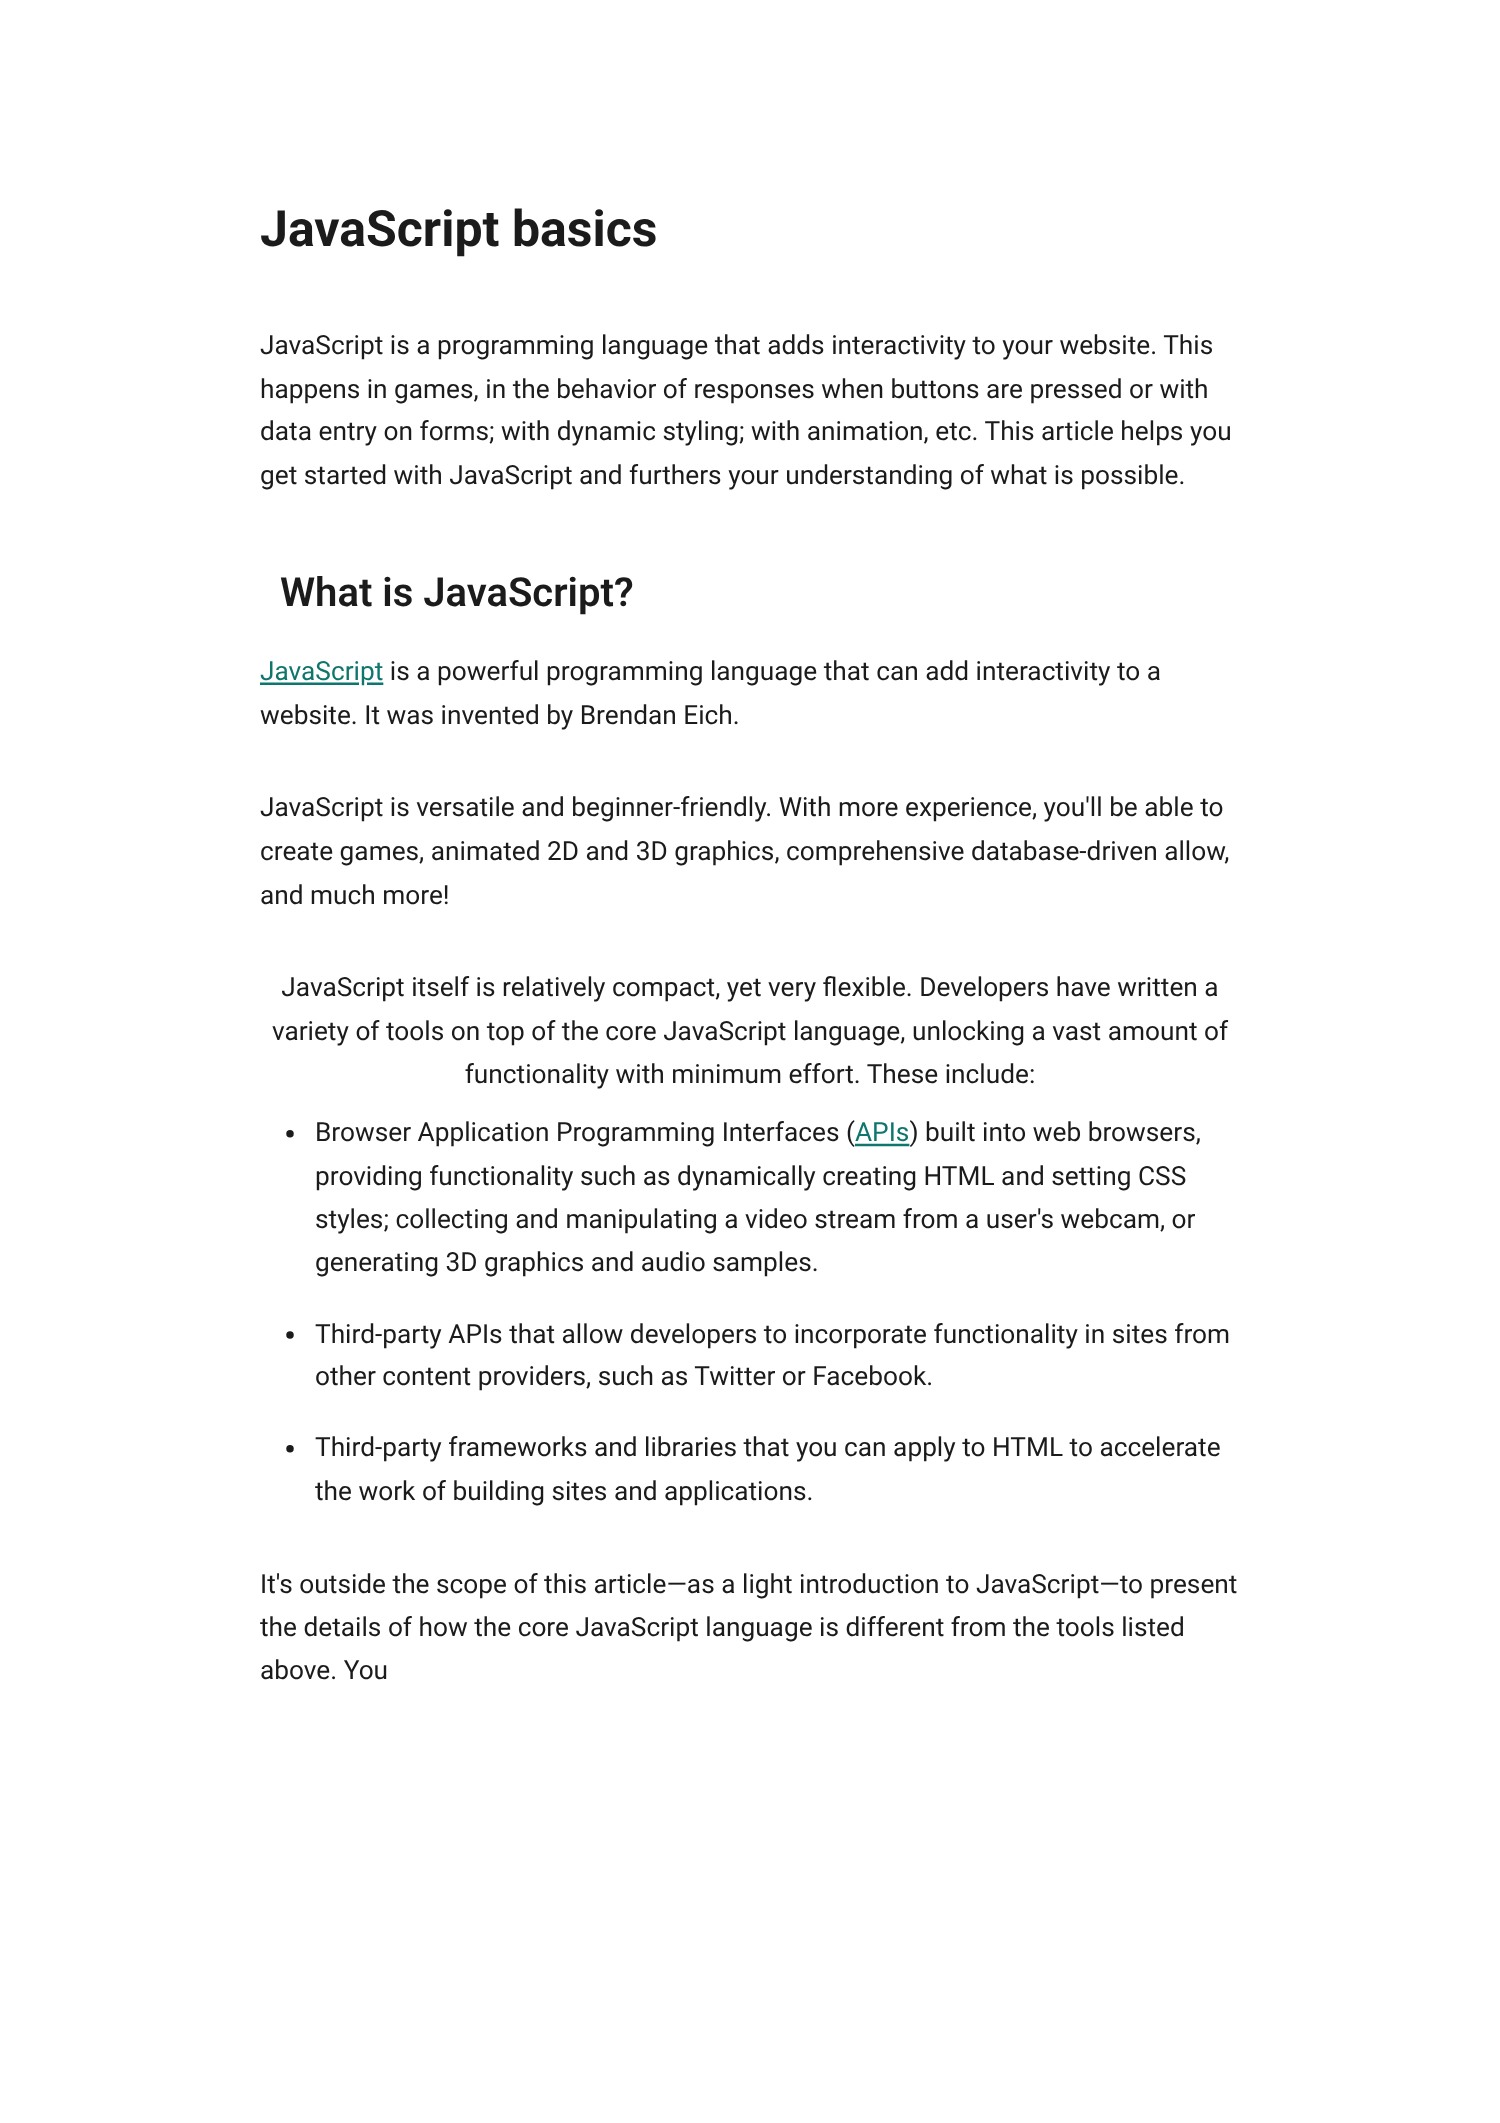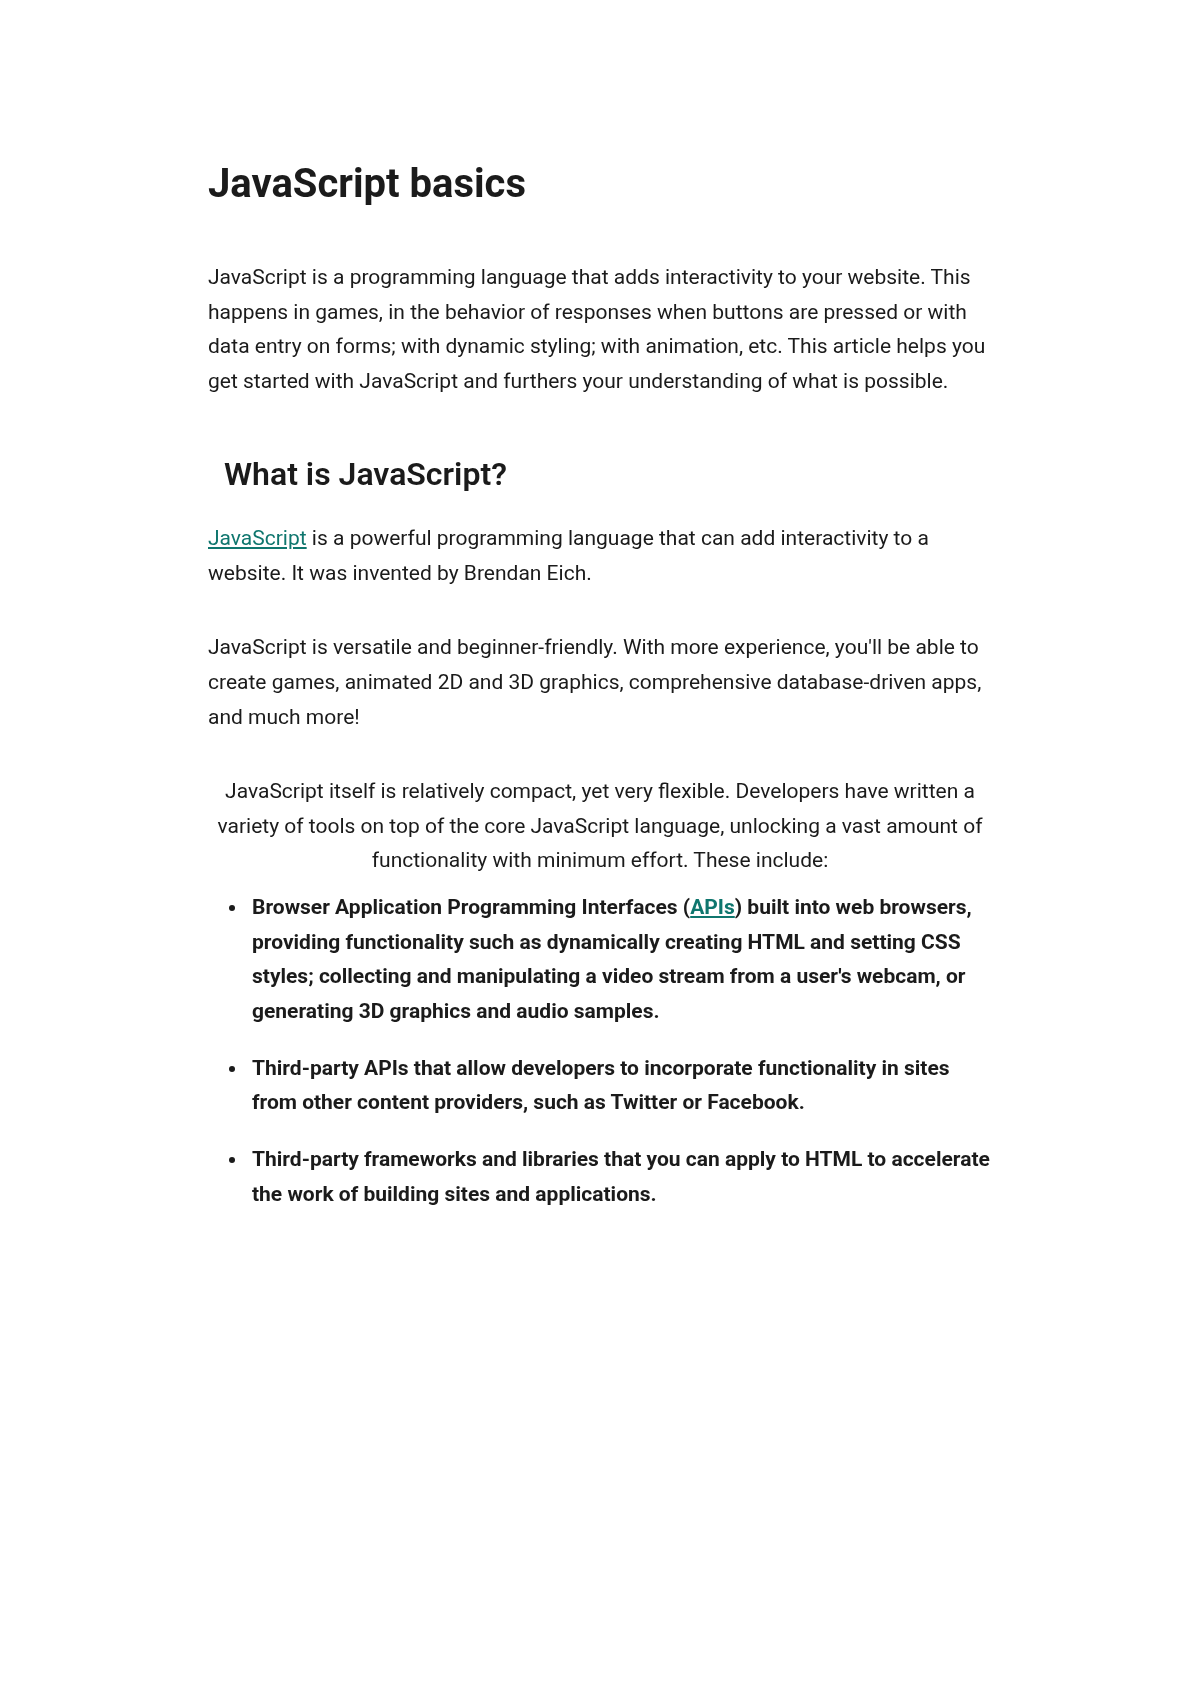--- a/index.html
+++ b/index.html
@@ -32,43 +32,43 @@
     }
     p { margin: 0 0 40px 0; }
     p.tight-after { margin-bottom: 12px; text-align: center; }
     a {
       color: #0f766e;
       text-decoration: underline;
     }
     ul {
       padding-left: 40px;
       margin: 0 0 40px 0;
-      font-weight: bold;
     }
     li {
       padding-left: 4px;
       margin-bottom: 22px;
     }
     li:last-child { margin-bottom: 0; }
   </style>
 </head>
 <body>
 
 <article class="page">
   <h1>JavaScript basics</h1>
 
   <p>JavaScript is a programming language that adds interactivity to your website. This happens in games, in the behavior of responses when buttons are pressed or with data entry on forms; with dynamic styling; with animation, etc. This article helps you get started with JavaScript and furthers your understanding of what is possible.</p>
 
   <h2>What is JavaScript?</h2>
 
   <p><a href="#">JavaScript</a><span> is a powerful programming language that can add interactivity to a website. It was invented by Brendan Eich.</span></p>
 
-  <p>JavaScript is versatile and beginner-friendly. With more experience, you'll be able to create games, animated 2D and 3D graphics, comprehensive database-driven apps, and much more!</p>
+  <p>JavaScript is versatile and beginner-friendly. With more experience, you'll be able to create games, animated 2D and 3D graphics, comprehensive database-driven allow, and much more!</p>
 
   <p class="tight-after">JavaScript itself is relatively compact, yet very flexible. Developers have written a variety of tools on top of the core JavaScript language, unlocking a vast amount of functionality with minimum effort. These include:</p>
 
   <ul>
     <li><span>Browser Application Programming Interfaces (</span><a href="#">APIs</a><span>) built into web browsers, providing functionality such as dynamically creating HTML and setting CSS styles; collecting and manipulating a video stream from a user's webcam, or generating 3D graphics and audio samples.</span></li>
     <li>Third-party APIs that allow developers to incorporate functionality in sites from other content providers, such as Twitter or Facebook.</li>
     <li>Third-party frameworks and libraries that you can apply to HTML to accelerate the work of building sites and applications.</li>
   </ul>
 
+  <p>It's outside the scope of this article—as a light introduction to JavaScript—to present the details of how the core JavaScript language is different from the tools listed above. You</p>
 </article>
 
 </body></html>

